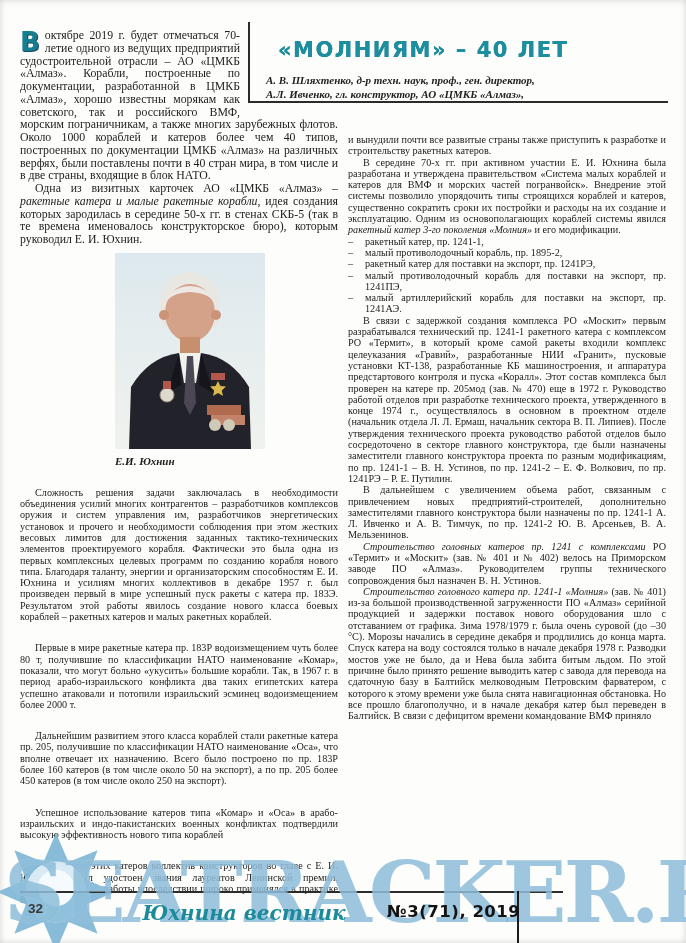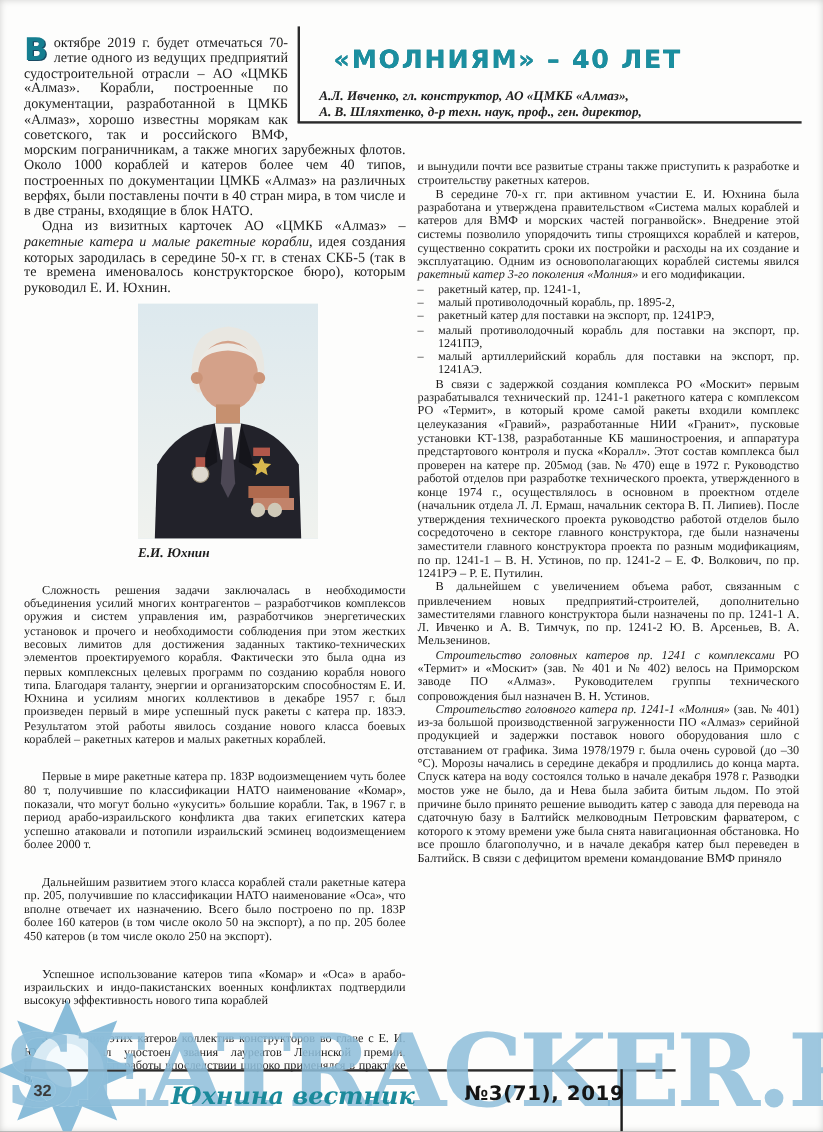--- a/index.html
+++ b/index.html
@@ -63,22 +63,22 @@
 <body>
 
 <div class="page">
 
   <div class="hdr-vline"></div>
   <div class="hdr-hline"></div>
 
   <div class="hdr">
     <h1>«МОЛНИЯМ» – 40 ЛЕТ</h1>
     <div class="authors">
+      <div>А. В. Шляхтенко, д-р техн. наук, проф., ген. директор,</div>
       <div>А.Л. Ивченко, гл. конструктор, АО «ЦМКБ «Алмаз»,</div>
-      <div>А. В. Шляхтенко, д-р техн. наук, проф., ген. директор,</div>
     </div>
   </div>
 
   <div class="col col-left">
     <div class="hdr-spacer"></div>
     <p class="intro"><span class="dropcap">В</span><span>октябре 2019 г. будет отмечаться 70-летие одного из ведущих предприятий судостроительной отрасли – АО «ЦМКБ «Алмаз». Корабли, построенные по документации, разработанной в ЦМКБ «Алмаз», хорошо известны морякам как советского, так и российского ВМФ, морским пограничникам, а также многих зарубежных флотов. Около 1000 кораблей и катеров более чем 40 типов, построенных по документации ЦМКБ «Алмаз» на различных верфях, были поставлены почти в 40 стран мира, в том числе и в две страны, входящие в блок НАТО.</span></p>
     <p class="intro indent"><span>Одна из визитных карточек АО «ЦМКБ «Алмаз» – </span><span class="it">ракетные катера и малые ракетные корабли</span><span>, идея создания которых зародилась в середине 50-х гг. в стенах СКБ-5 (так в те времена именовалось конструкторское бюро), которым руководил Е. И. Юхнин.</span></p>
 
     <div class="photo">
       <svg width="150" height="196" viewBox="0 0 150 196">

